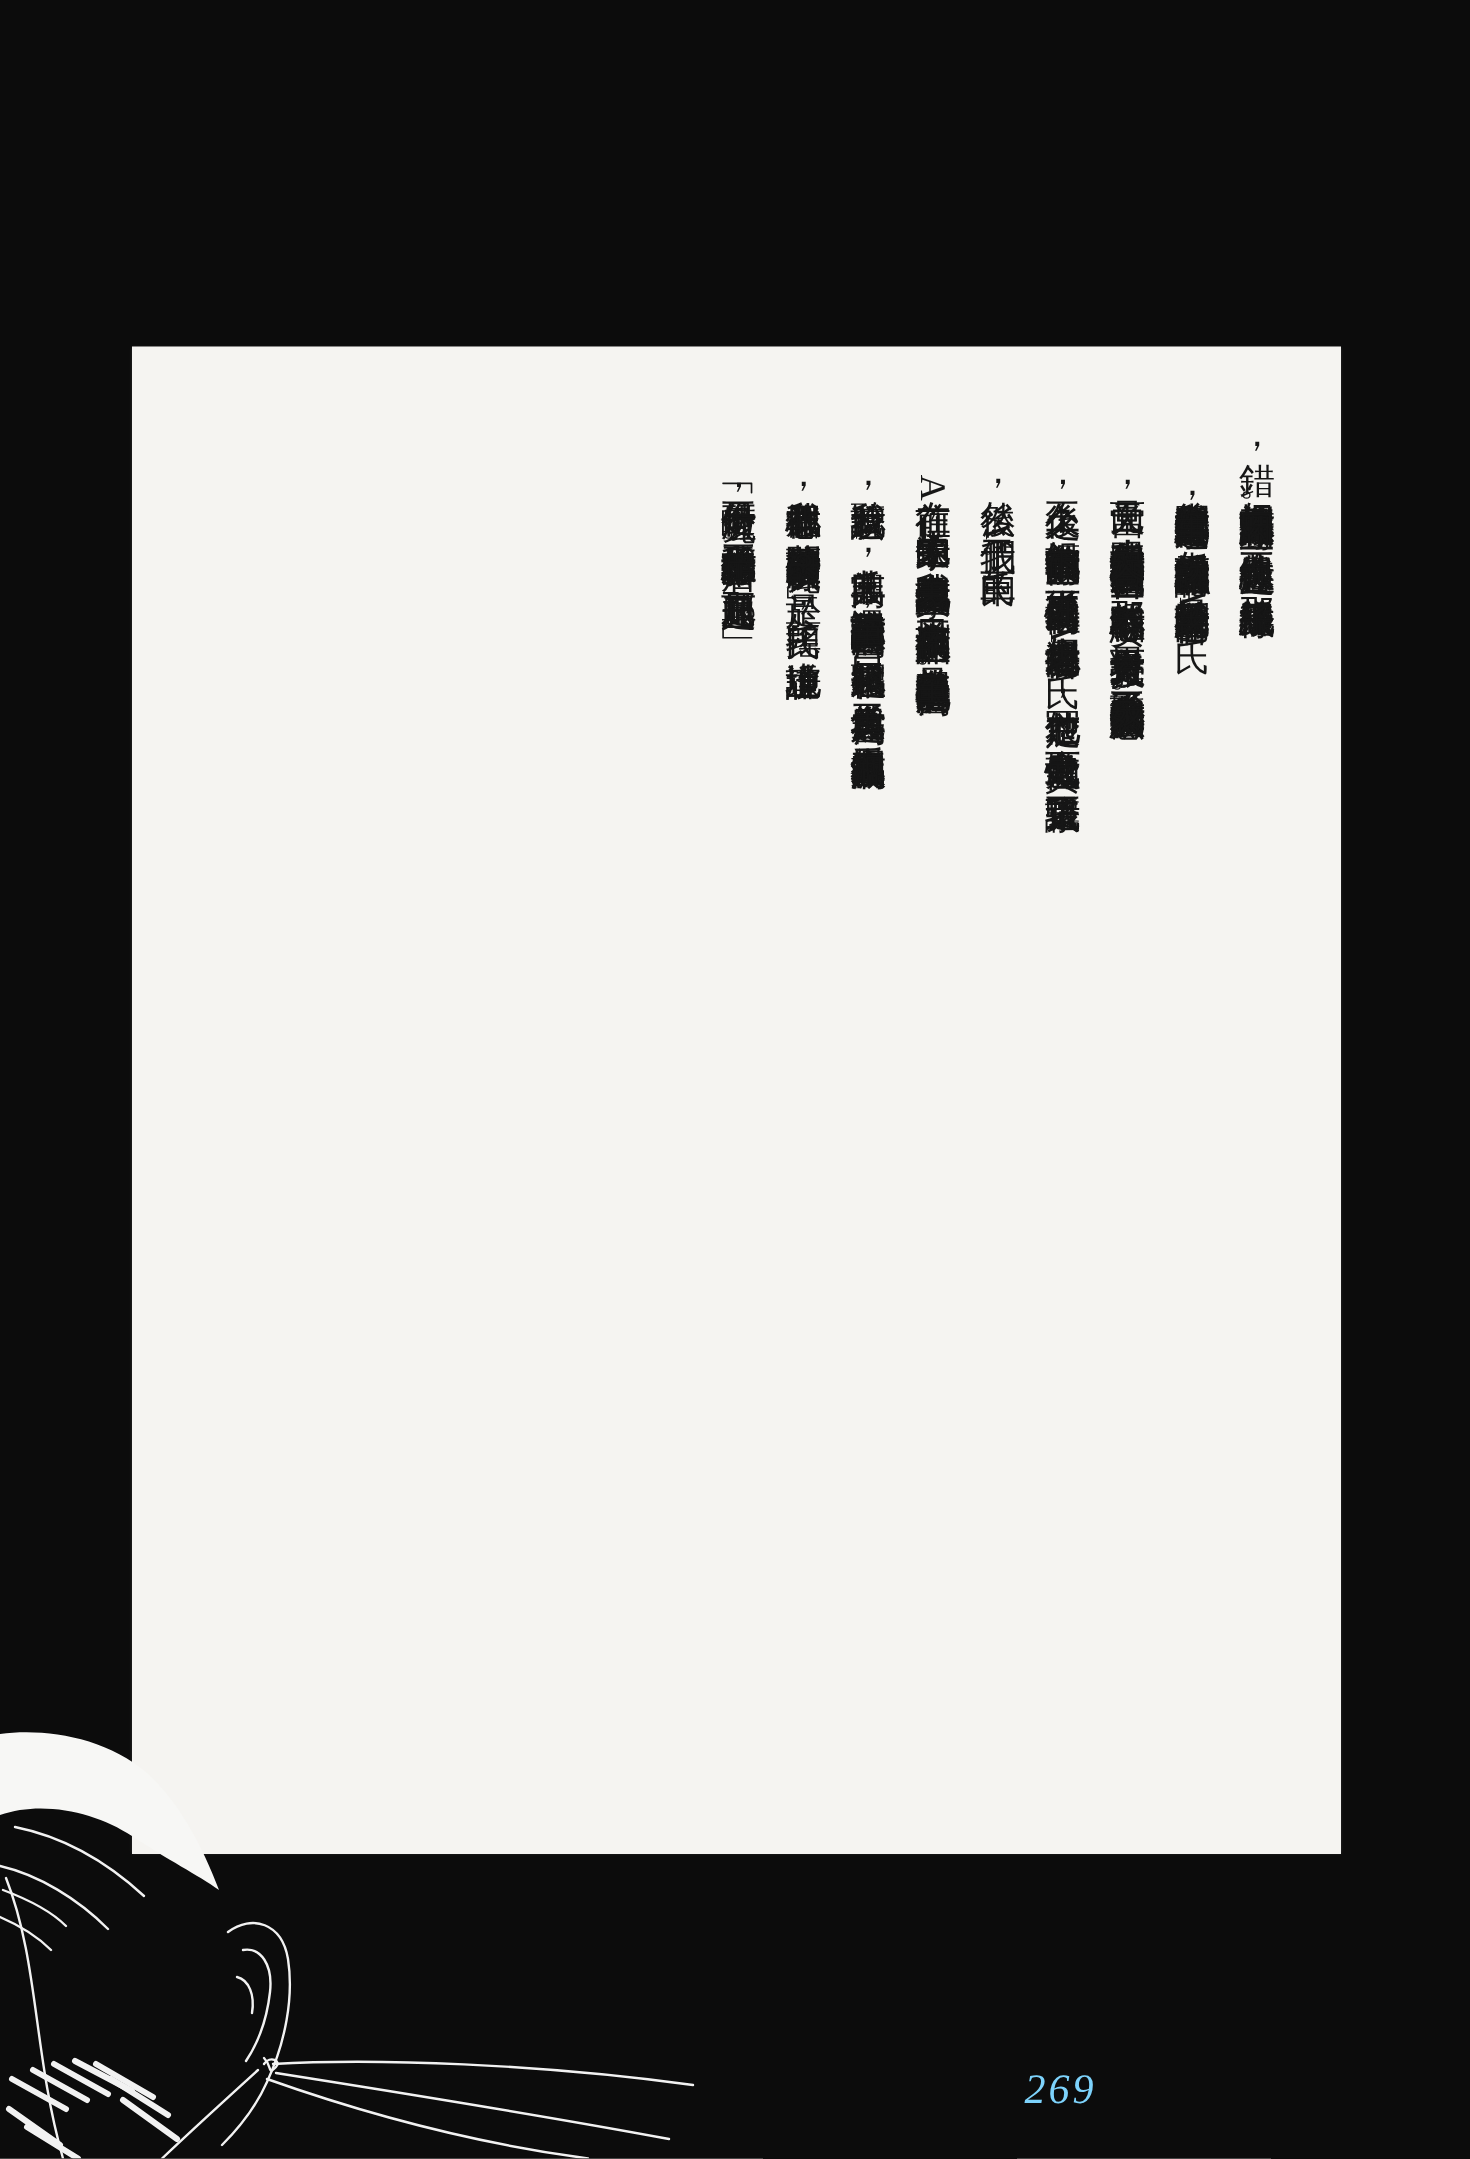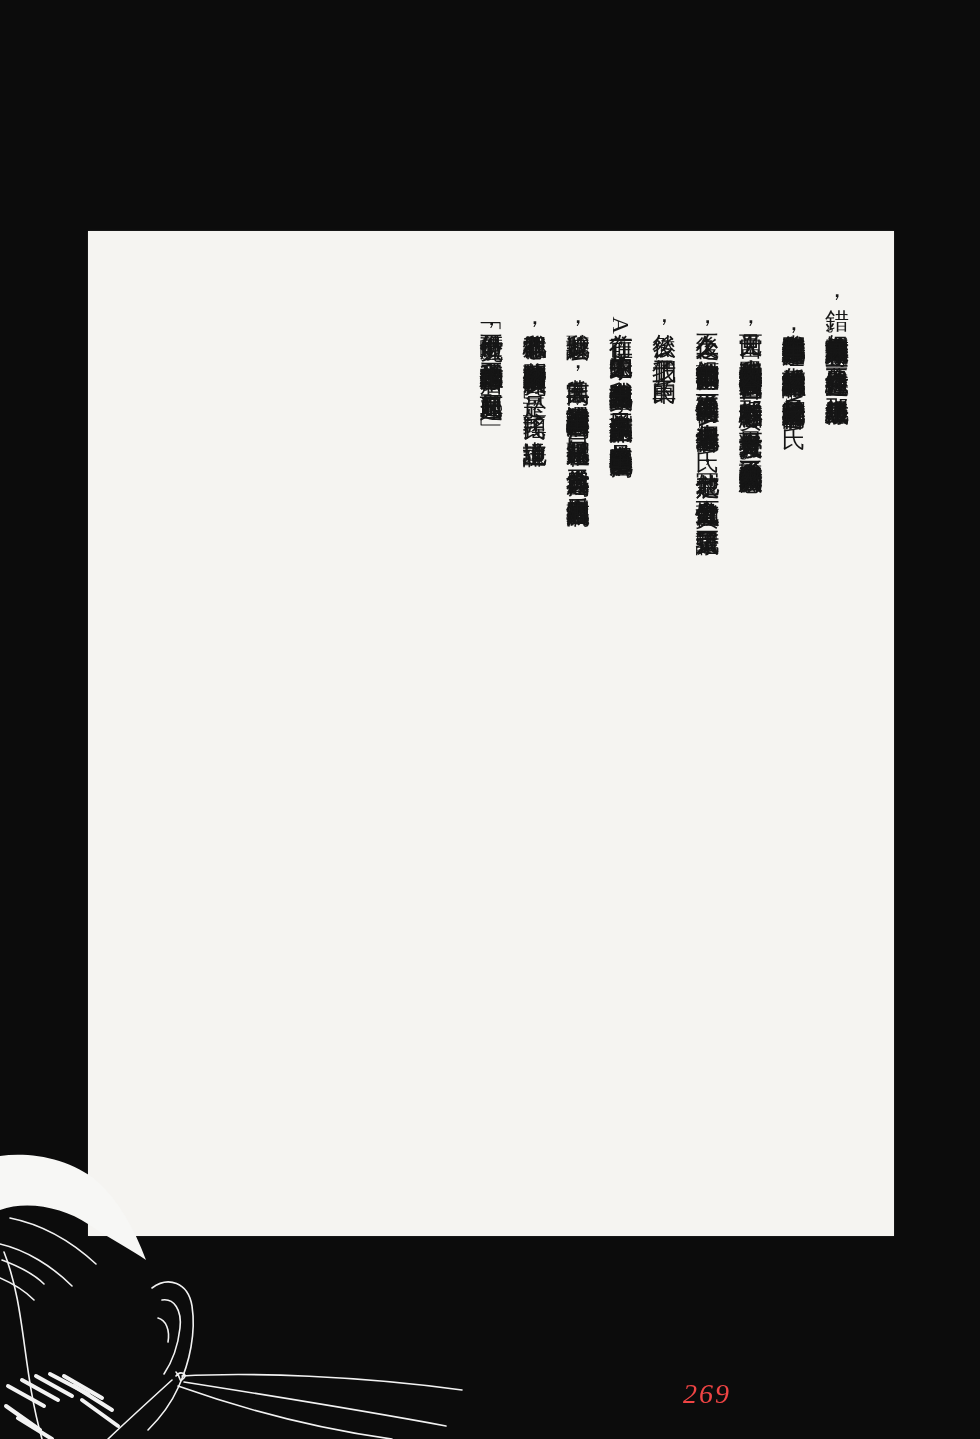--- a/index.html
+++ b/index.html
@@ -47,21 +47,21 @@
   }
   .vtext p.no-indent {
     text-indent: 0;
   }
 
   
   .page-number {
     position: absolute;
     left: 683px;
     top: 1378px;
-    color: #ef4444;
+    color: #7dd3fc;
     font-style: italic;
     font-size: 28px;
     letter-spacing: 2px;
   }
 
   
   .artwork {
     position: absolute;
     left: 0;
     top: 1148px;

